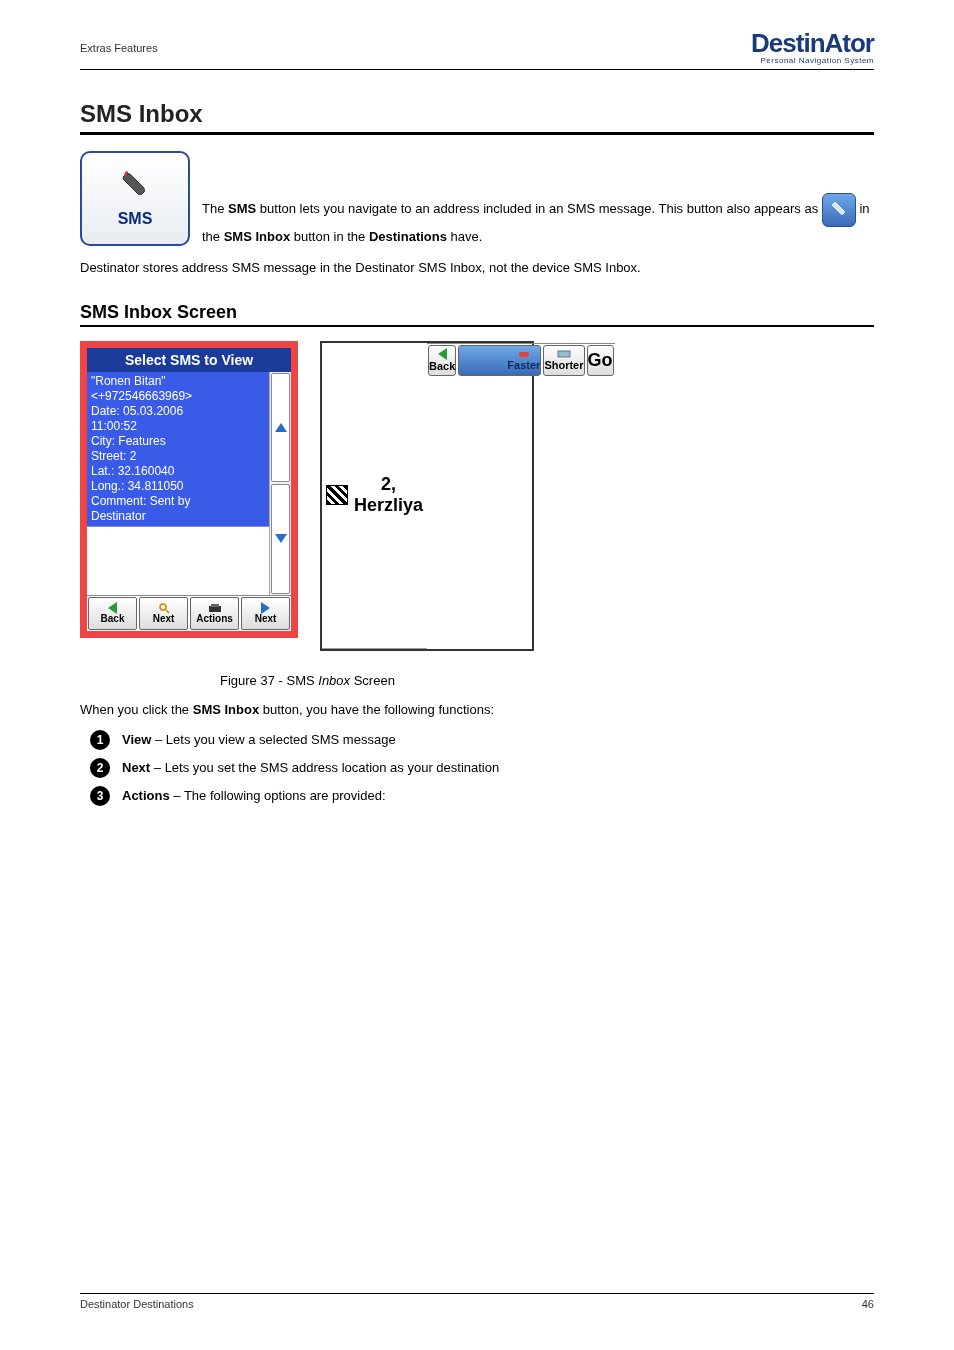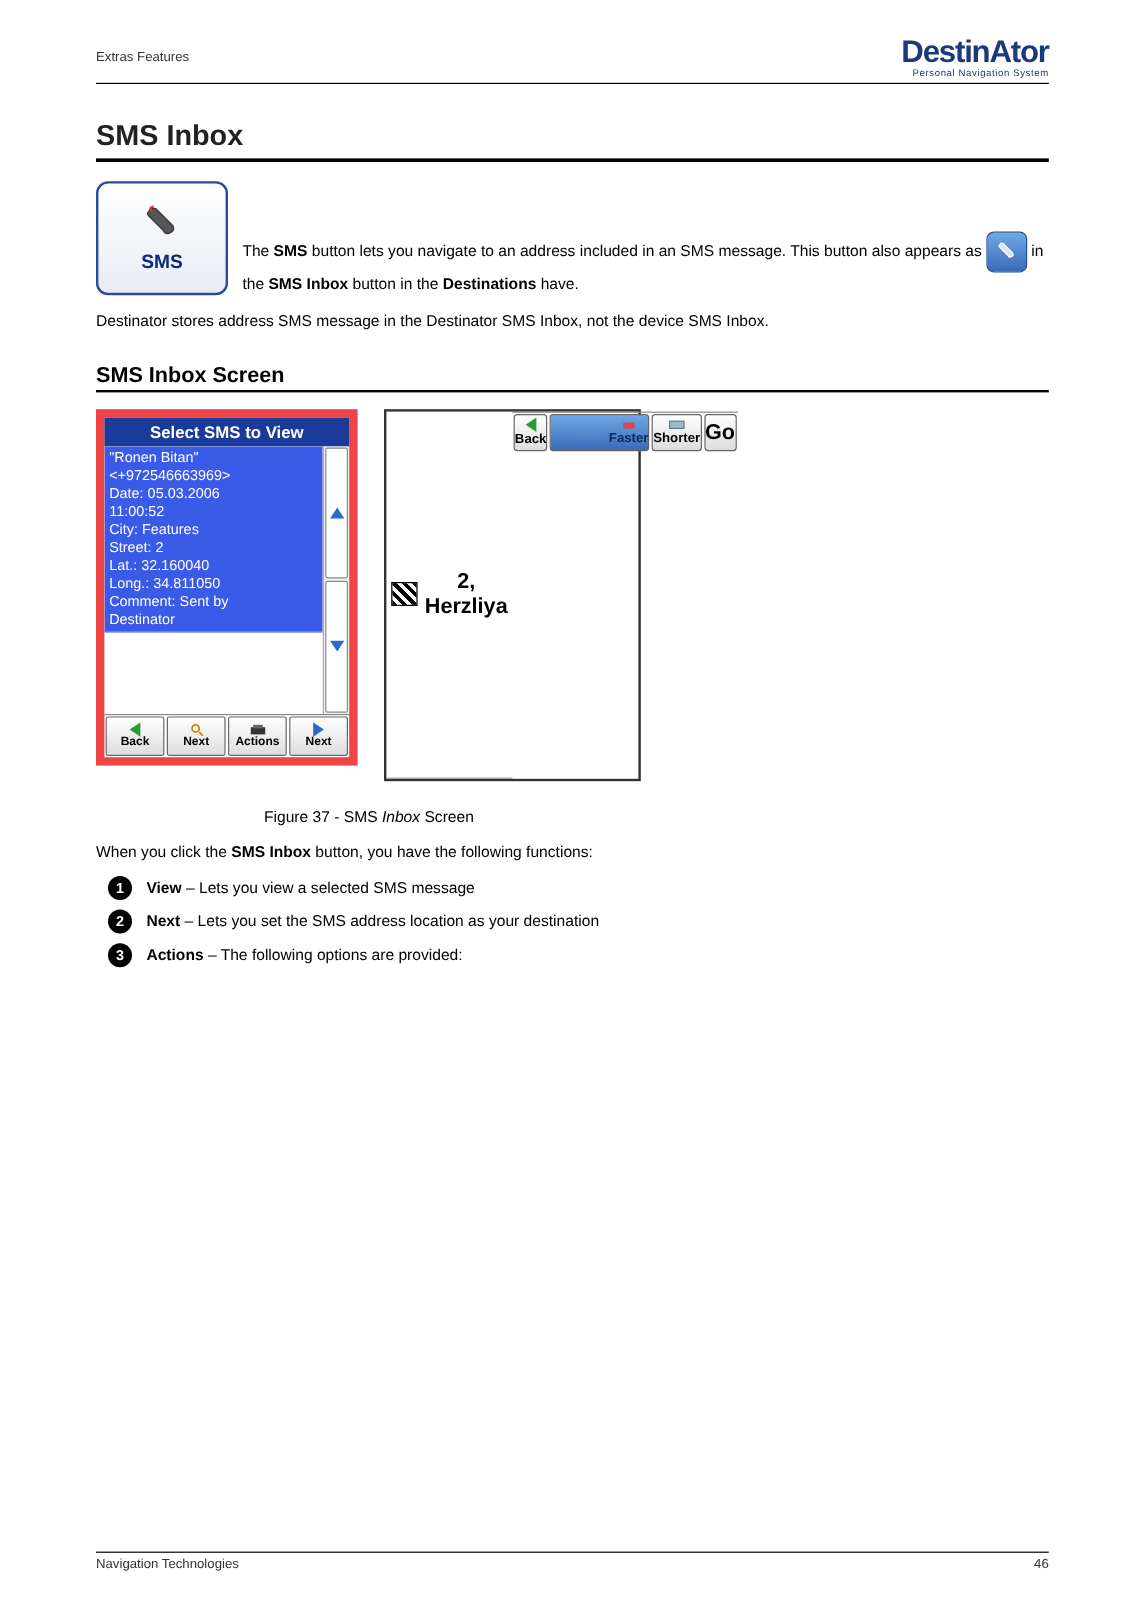--- a/index.html
+++ b/index.html
@@ -371,15 +371,15 @@
     <div class="num">2</div>
     <div class="txt"><span class="bold">Next</span><span> – Lets you set the SMS address location as your destination</span></div>
   </div>
   <div class="bl">
     <div class="num">3</div>
     <div class="txt"><span class="bold">Actions</span><span> – The following options are provided:</span></div>
   </div>
 </div>
 
 <div class="footer">
-  <span>Navigation Technologies</span>
+  <span>Destinator Destinations</span>
   <span>46</span>
 </div>
 
 </body></html>

